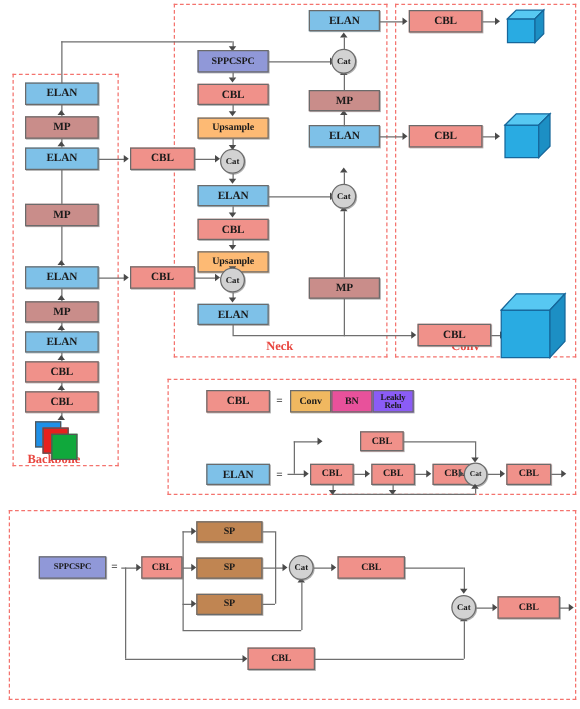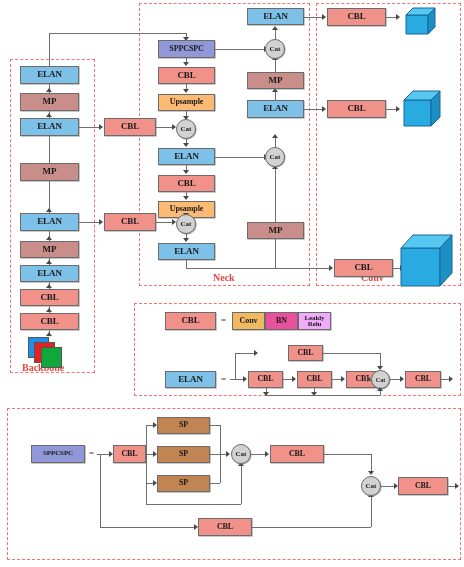--- a/index.html
+++ b/index.html
@@ -24,21 +24,21 @@
     box-shadow:0.7px 0.7px 0 rgba(110,110,110,.55);
   }
   .cbl      {background:#f0918a;}
   .elan     {background:#7ec1e8;}
   .mp       {background:#c98d8a;}
   .sppcspc  {background:#9098d8;}
   .upsample {background:#fdba74;}
   .sp       {background:#c08552;}
   .conv     {background:#f0b860;}
   .bn       {background:#e8519b;}
-  .relu     {background:#f0abfc;line-height:0.92;}
+  .relu     {background:#8b5cf6;line-height:0.92;}
 
   
   .cat{
     position:absolute;box-sizing:border-box;
     border:1px solid #6b6b6b;border-radius:50%;
     background:#d2d2d2;
     display:flex;align-items:center;justify-content:center;
     font-family:"Liberation Serif", serif;font-weight:bold;color:#1a1a1a;
     box-shadow:0.7px 0.7px 0 rgba(110,110,110,.55);
   }

